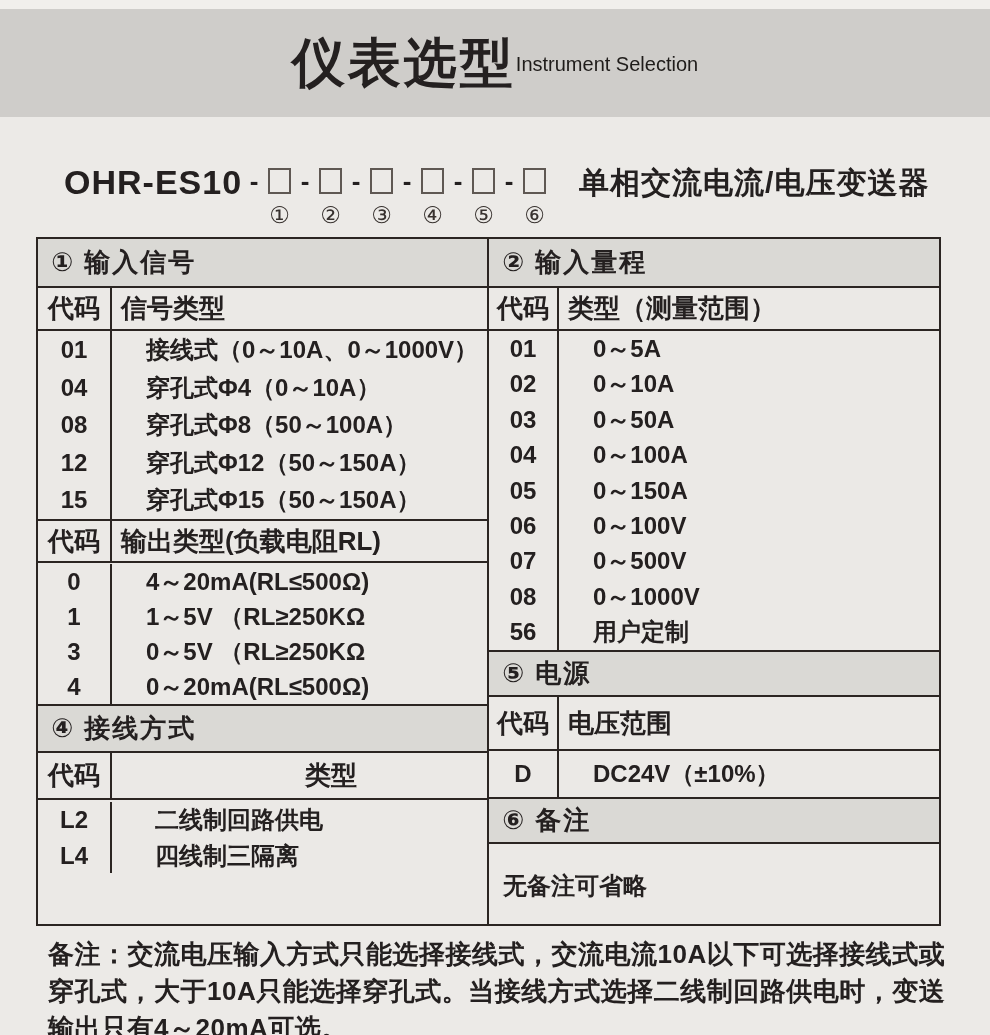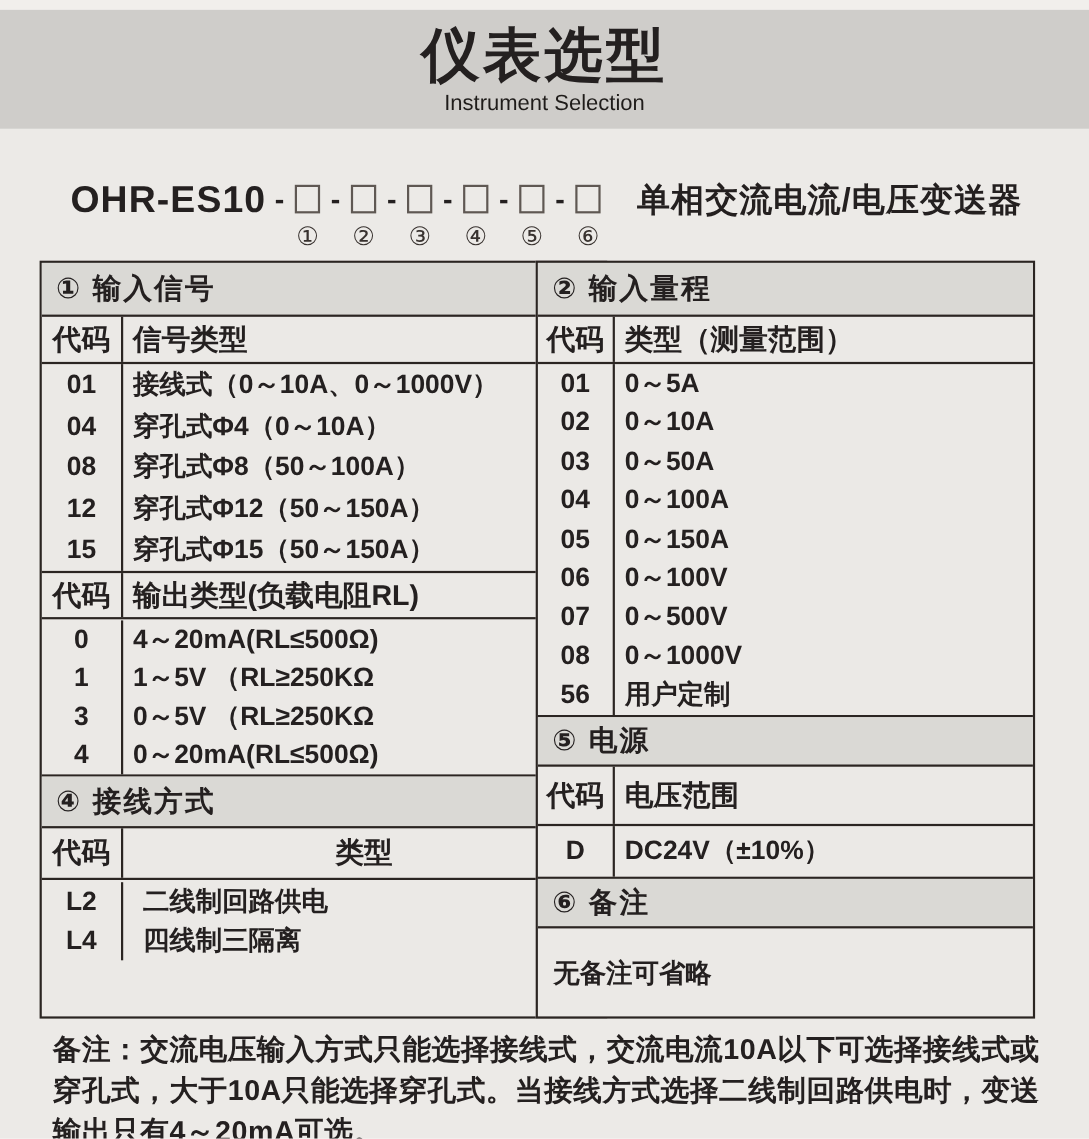--- a/index.html
+++ b/index.html
@@ -13,42 +13,42 @@
     --box-line:#5f5853;
   }
   *{margin:0;padding:0;box-sizing:border-box;}
   html,body{width:990px;}
   body{font-family:"Liberation Sans","DejaVu Sans",sans-serif;color:var(--text);}
   #page{position:relative;width:990px;height:1035px;background:var(--page-bg);overflow:hidden;}
 
   
   .top-strip{position:absolute;left:0;top:0;width:990px;height:9px;background:var(--strip-bg);}
   .title-band{position:absolute;left:0;top:9px;width:990px;height:108px;background:var(--band-bg);
-              display:flex;flex-direction:column;align-items:center;justify-content:center;}
+              display:flex;flex-direction:row;align-items:center;justify-content:center;}
   .title-zh{font-size:53px;font-weight:700;letter-spacing:3px;line-height:60px;}
   .title-en{font-size:20px;font-weight:400;line-height:24px;margin-top:1px;color:#1f1c1a;}
 
   
   .model-row{position:absolute;left:64px;top:168px;display:flex;align-items:flex-start;white-space:nowrap;}
   .m-prefix{font-size:34px;font-weight:700;line-height:28px;letter-spacing:1px;}
   .m-dash{width:24px;text-align:center;font-size:26px;font-weight:700;line-height:26px;}
   .m-slot{display:flex;flex-direction:column;align-items:center;width:27px;}
   .m-box{width:23px;height:26px;border:2px solid var(--box-line);background:transparent;}
   .m-circ{margin-top:9px;font-size:23px;line-height:24px;color:#38322f;}
   .m-desc{margin-left:31px;font-size:30px;font-weight:700;line-height:30px;letter-spacing:1px;}
 
   
   .tbl{position:absolute;top:237px;background:var(--cell-bg);border:2px solid var(--line);}
   .tbl-left{left:36px;width:516px;height:689px;}
   .tbl-right{left:487px;width:454px;height:689px;}
 
   .sec-h{background:var(--sec-bg);border-bottom:2px solid var(--line);
          font-size:26px;font-weight:700;padding-left:13px;letter-spacing:2px;}
   .col-h{display:flex;border-bottom:2px solid var(--line);font-size:26px;font-weight:700;}
-  .data{display:flex;border-bottom:2px solid var(--line);font-size:24px;font-weight:700;}
+  .data{display:flex;border-bottom:2px solid var(--line);font-size:24px;font-weight:700;gap:25px;}
   .data.last{border-bottom:none;}
   .cc{text-align:center;border-right:2px solid var(--line);flex:0 0 auto;}
   .tbl-left .cc{width:74px;}
   .tbl-right .cc{width:70px;}
   .tc{flex:1 1 auto;padding-left:9px;}
   .tc.center{text-align:center;padding-left:0;}
   .codes div,.types div{overflow:hidden;}
 
   
   .ls1{height:49px;line-height:47px;}

